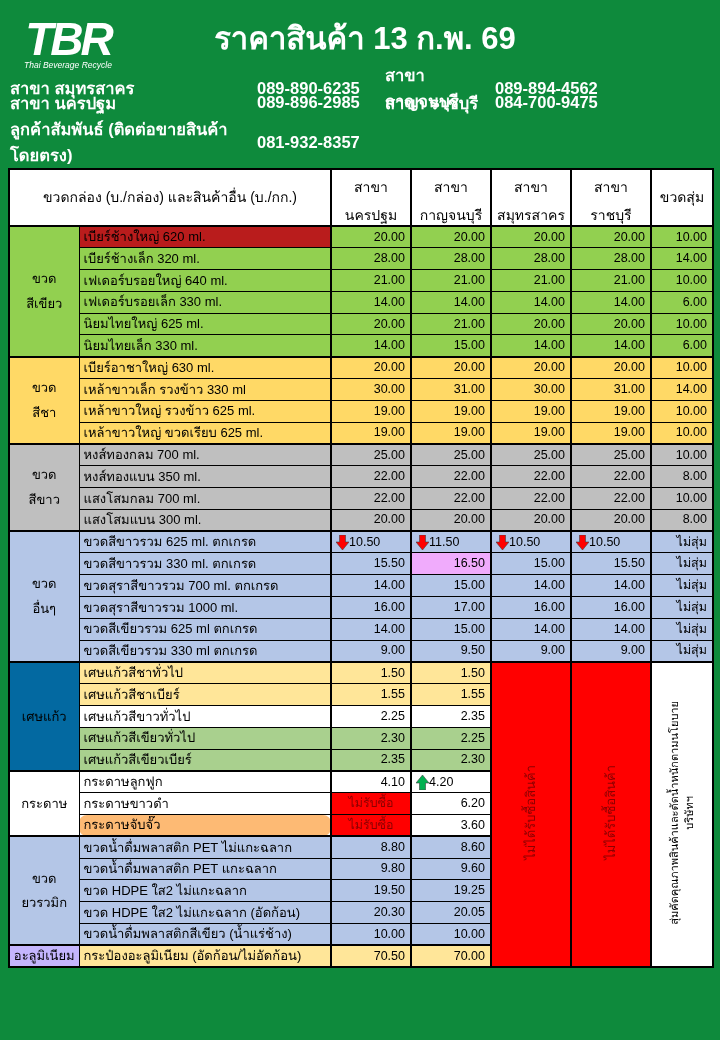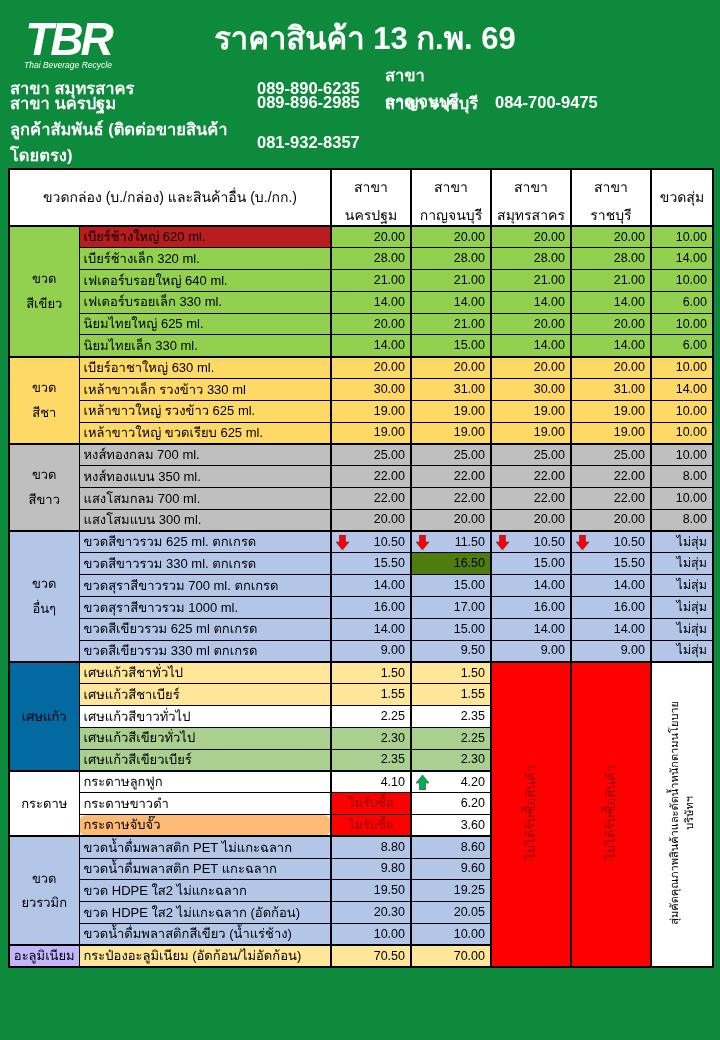--- a/index.html
+++ b/index.html
@@ -28,21 +28,21 @@
   tbody tr { height:21.8px; }
   .cat { text-align:center; font-size:13px; }
   .cat div + div { margin-top:11px; }
   .name { text-align:left; padding:0 2px 0 4px; font-size:13px; white-space:nowrap; overflow:hidden; }
   .num { text-align:right; padding-right:5px; font-size:12.5px; }
   .cl2 { border-left:2px solid #000; }
   .sec-top { border-top:2px solid #000; }
   .red-cell { background:#ff0000; color:#8b0000; text-align:center; font-size:12.5px; }
   .merge-red { background:#ff0000; text-align:center; }
   .note-cell { background:#fff; text-align:center; }
-  .arrow-wrap { display:flex; align-items:center; justify-content:space-between; padding:0 5px 0 4px; }
+  .arrow-wrap { display:flex; align-items:center; justify-content:flex-start; padding:0 5px 0 4px; }
   .arrow-wrap .numtx { font-size:12.5px; }
   .vtext { writing-mode:vertical-rl; transform:rotate(180deg); display:inline-block;
            white-space:pre-line; line-height:1.35; }
   .red-note { color:#8b0000; font-size:13px; }
   .policy-note { color:#000; font-size:11px; }
   svg.arr { display:block; }
 </style>
 </head>
 <body>
 
@@ -50,20 +50,21 @@
   <div class="logo">
     <div class="logo-text">TBR</div>
     <div class="logo-sub">Thai Beverage Recycle</div>
   </div>
   <div class="title">ราคาสินค้า 13 ก.พ. 69</div>
   <div class="contacts">
       <div class="contact-row">
         <span>สาขา สมุทรสาคร</span>
         <span>089-890-6235</span>
         <span>สาขา กาญจนบุรี</span>
+        <span>089-894-4562</span>
       </div>
       <div class="contact-row">
         <span>สาขา นครปฐม</span>
         <span>089-896-2985</span>
         <span>สาขา ราชบุรี</span>
         <span>084-700-9475</span>
       </div>
       <div class="contact-row">
         <span>ลูกค้าสัมพันธ์ (ติดต่อขายสินค้าโดยตรง)</span>
         <span>081-932-8357</span>
@@ -266,21 +267,21 @@
               <polygon points="3.5,0 9.5,0 9.5,7 13,7 6.5,15 0,7 3.5,7" fill="#ff0000" stroke="#404040" stroke-width="0.6"></polygon>
             </svg>
             <span class="numtx">10.50</span>
           </div>
         </td>
         <td class="num cl2 sec-top" style="background: rgb(180, 198, 231);">ไม่สุ่ม</td>
       </tr>
       <tr>
         <td class="name" style="background: rgb(180, 198, 231);">ขวดสีขาวรวม 330 ml. ตกเกรด</td>
         <td class="cl2 num" style="background: rgb(180, 198, 231);">15.50</td>
-        <td class="cl2 num" style="background: #4d7c0f;">16.50</td>
+        <td class="cl2 num" style="background: #f0abfc;">16.50</td>
         <td class="cl2 num" style="background: rgb(180, 198, 231);">15.00</td>
         <td class="cl2 num" style="background: rgb(180, 198, 231);">15.50</td>
         <td class="num cl2" style="background: rgb(180, 198, 231);">ไม่สุ่ม</td>
       </tr>
       <tr>
         <td class="name" style="background: rgb(180, 198, 231);">ขวดสุราสีขาวรวม 700 ml. ตกเกรด</td>
         <td class="cl2 num" style="background: rgb(180, 198, 231);">14.00</td>
         <td class="cl2 num" style="background: rgb(180, 198, 231);">15.00</td>
         <td class="cl2 num" style="background: rgb(180, 198, 231);">14.00</td>
         <td class="cl2 num" style="background: rgb(180, 198, 231);">14.00</td>

